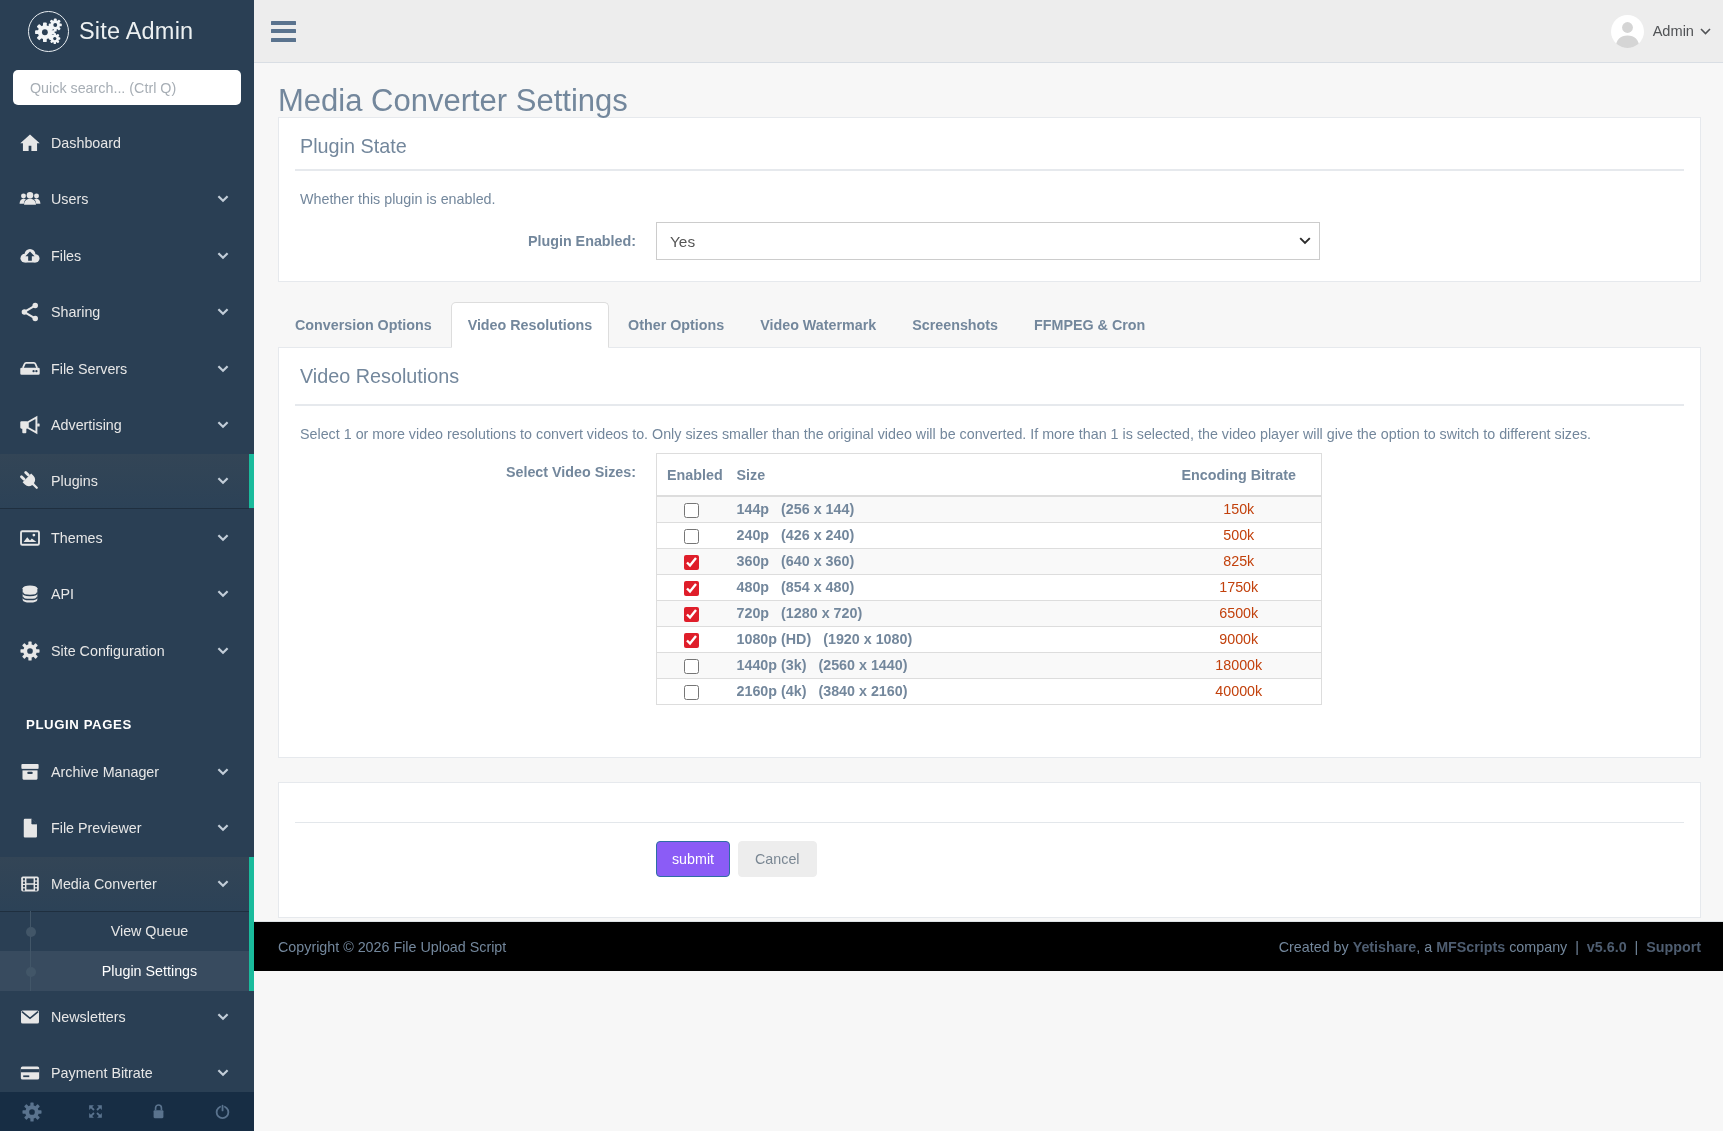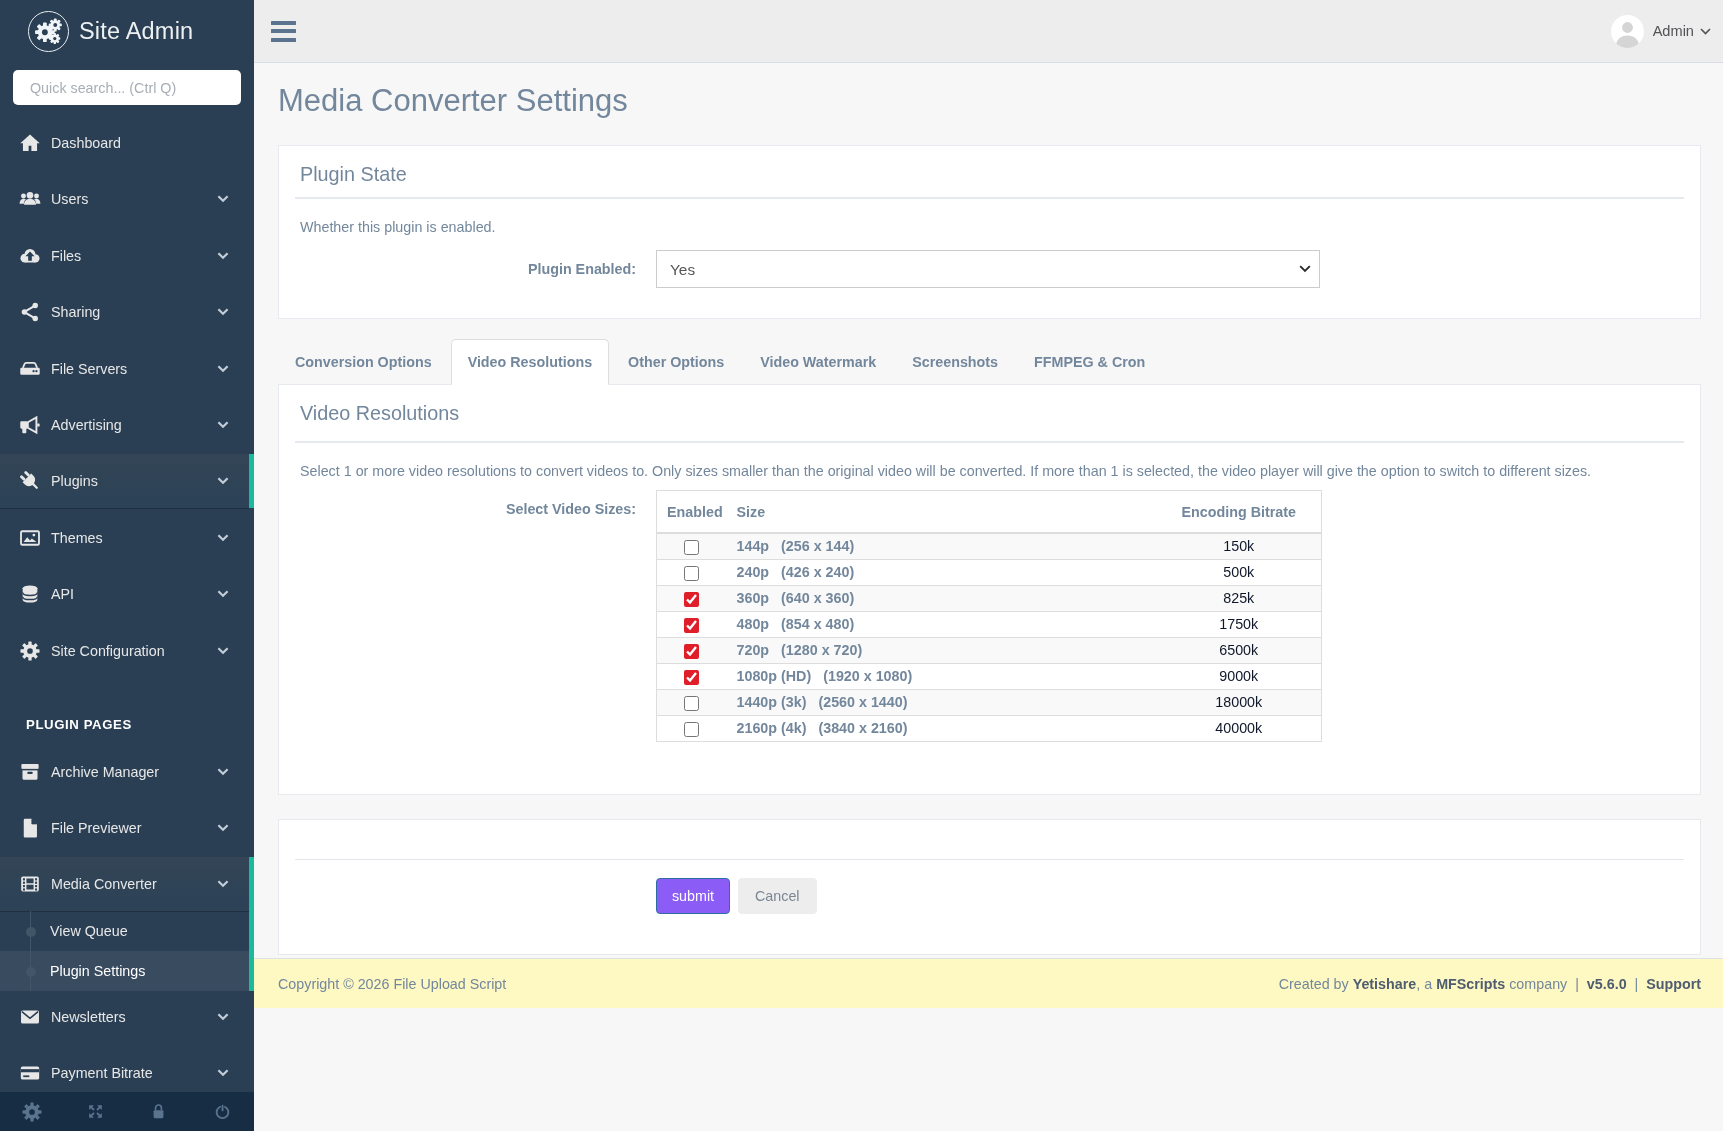--- a/index.html
+++ b/index.html
@@ -46,21 +46,21 @@
   }
   .mi-icon { width: 24px; height: 24px; flex: 0 0 24px; display: flex; align-items: center; justify-content: center; }
   .mi-icon svg { display: block; }
   .mi-label { margin-left: 9px; }
   .mi-chevron { margin-left: auto; margin-right: 25px; color: #C2CDD8; display: flex; }
   .menu li.active-parent > a .mi-chevron { margin-right: 20px; }
   .child-menu { list-style: none; margin: 0 0 -4px 0; padding: 0; position: relative; }
   .child-menu li { margin: 0; position: relative; }
   .child-menu li > a {
     display: block; height: 40px; line-height: 40px; padding-left: 50px;
-    color: #E7E7E7; font-size: 14.3px; font-weight: 400; text-decoration: none; cursor: pointer;
+    color: #E7E7E7; font-size: 14.3px; font-weight: 400; text-decoration: none; cursor: pointer; text-align: center;
   }
   .child-menu li::after {
     content: ""; position: absolute; left: 30px; top: 0; bottom: 0;
     border-left: 1px solid #425668;
   }
   .child-menu li::before {
     content: ""; position: absolute; left: 25.5px; top: 15.5px; width: 10px; height: 10px;
     border-radius: 50%; background: #425668; z-index: 1;
   }
   .child-menu li.current-page > a { background: rgba(255,255,255,0.065); color: #FFFFFF; font-weight: 500; }
@@ -88,21 +88,21 @@
   .topbar-user { margin-left: auto; margin-right: 12px; display: flex; align-items: center; cursor: pointer; }
   .avatar {
     width: 33px; height: 33px; border-radius: 50%; background: #FFFFFF; overflow: hidden;
     display: flex; align-items: flex-end; justify-content: center;
   }
   .username { color: #515356; font-size: 14.6px; margin-left: 9px; }
   .user-caret { margin-left: 6px; color: #515356; display: flex; }
   .content { padding: 0 22px 0 24px; }
   .page-title { font-size: 31px; font-weight: 400; color: #73879C; margin: 22px 0 0 0; line-height: 32px; }
   .x_panel { background: #FFFFFF; border: 1px solid #E6E9ED; padding: 10px 16px; }
-  .panel-state { margin-top: 28px; padding-bottom: 18px; }
+  .panel-state { padding-bottom: 9px; }
   .x_title { border-bottom: 2px solid #E6E9ED; padding: 0 5px 7px 5px; margin-bottom: 11px; }
   .x_title h2 { font-size: 19.8px; font-weight: 400; color: #73879C; margin: 6px 0 4px 0; line-height: 24px; }
   .panel-desc { font-size: 14.3px; color: #73879C; margin: 18px 0 13px 0; padding-left: 5px; line-height: 20px; }
   .form-row { display: flex; align-items: flex-start; margin-bottom: 12px; }
   .form-label {
     flex: 0 0 341px; text-align: right; font-weight: 700; font-size: 14.3px; color: #73879C;
     padding-top: 10px; line-height: 19px;
   }
   .form-ctrl { margin-left: 20px; }
   .plugin-select {
@@ -131,36 +131,36 @@
     padding: 10.5px 10px; border-bottom: 2px solid #DDDDDD; line-height: 20px;
   }
   .res-table td { padding: 2px 10px; border-top: 1px solid #DDDDDD; font-size: 14.3px; line-height: 21px; }
   .res-table tbody tr:first-child td { border-top: 0; }
   .res-table tbody tr:nth-child(odd) { background: #F9F9F9; }
   .col-enabled { width: 70px; }
   .col-size { width: 430px; }
   .col-bitrate { width: 165px; text-align: center !important; }
   td.cell-enabled { text-align: center; }
   td.cell-size { font-weight: 700; color: #73879C; }
-  td.cell-bitrate { color: #0f172a; text-align: center; }
+  td.cell-bitrate { color: #c2410c; text-align: center; }
   .size-dims { margin-left: 12px; }
   .res-check {
     width: 15.4px; height: 15.4px; accent-color: #DF1E2A; margin: 0; vertical-align: middle; cursor: pointer;
   }
   
   .panel-actions { margin-top: 24px; padding: 0 16px; }
   .actions-spacer { height: 39px; }
   .ln-solid { border-top: 1px solid #E3E7EB; margin: 0; }
   .actions-row { margin: 18px 0 40px 361px; display: flex; }
   .btn { font-family: "Liberation Sans", sans-serif; font-size: 14.3px; border-radius: 4px; height: 36px; cursor: pointer; }
   .btn-submit { width: 74px; background: #8b5cf6; border: 1px solid #2E6DA4; color: #FFFFFF; }
   .btn-cancel { padding: 0 16px; background: #EDEDED; border: 1px solid #EDEDED; color: #7A8793; margin-left: 8px; }
   
   .footer {
-    margin-top: 3px; background: #fef9c3; border-top: 1px solid #DDE2E6; height: 50px;
+    margin-top: 3px; background: #000000; border-top: 1px solid #DDE2E6; height: 50px;
     display: flex; align-items: center; padding: 0 22px 0 24px; font-size: 14.3px; color: #73879C;
   }
   .footer-right { margin-left: auto; white-space: pre; }
   .footer-right .fr-bold { font-weight: 700; color: #4E5D70; }
 </style>
 </head>
 <body>
 
 <aside class="sidebar">
   <div class="brand">

